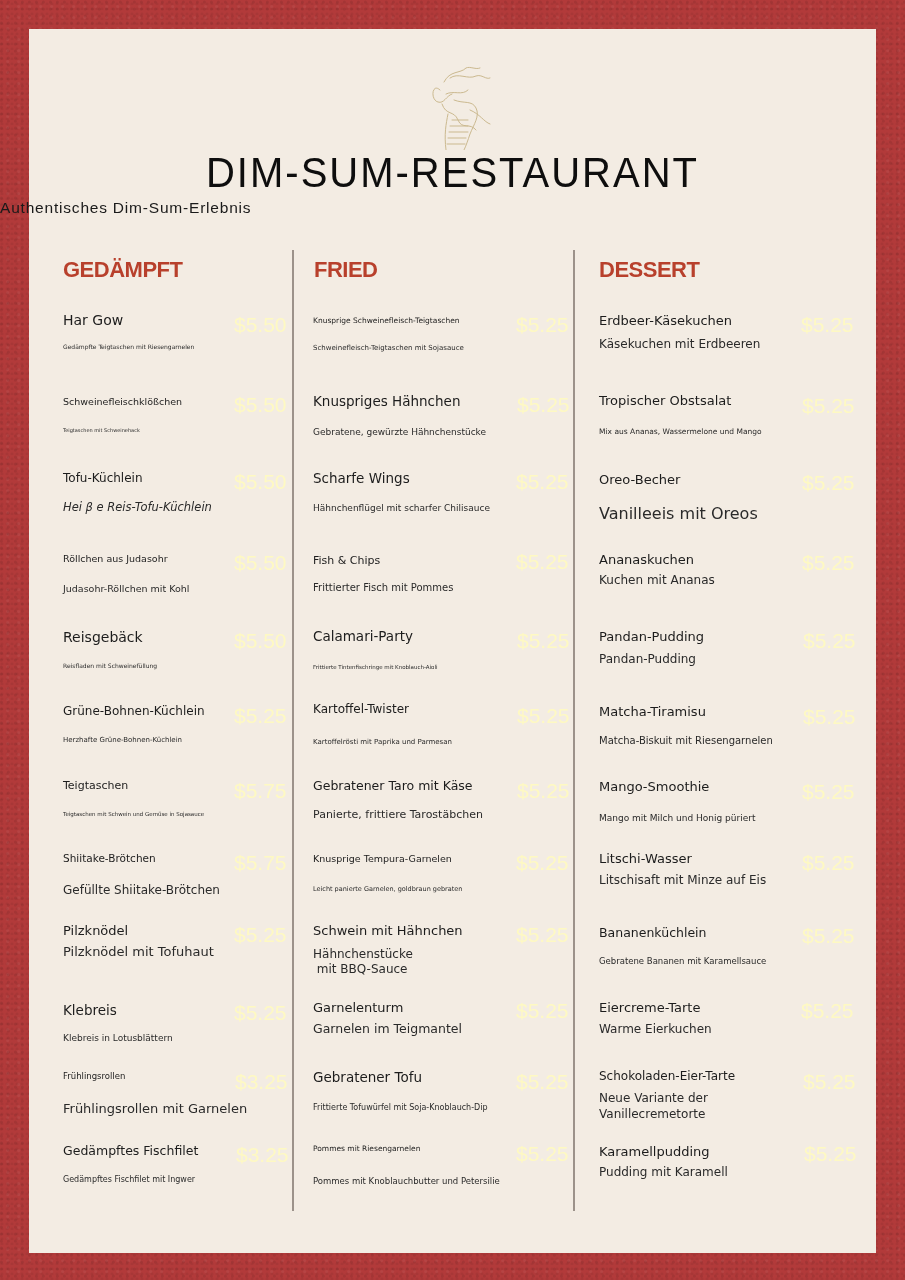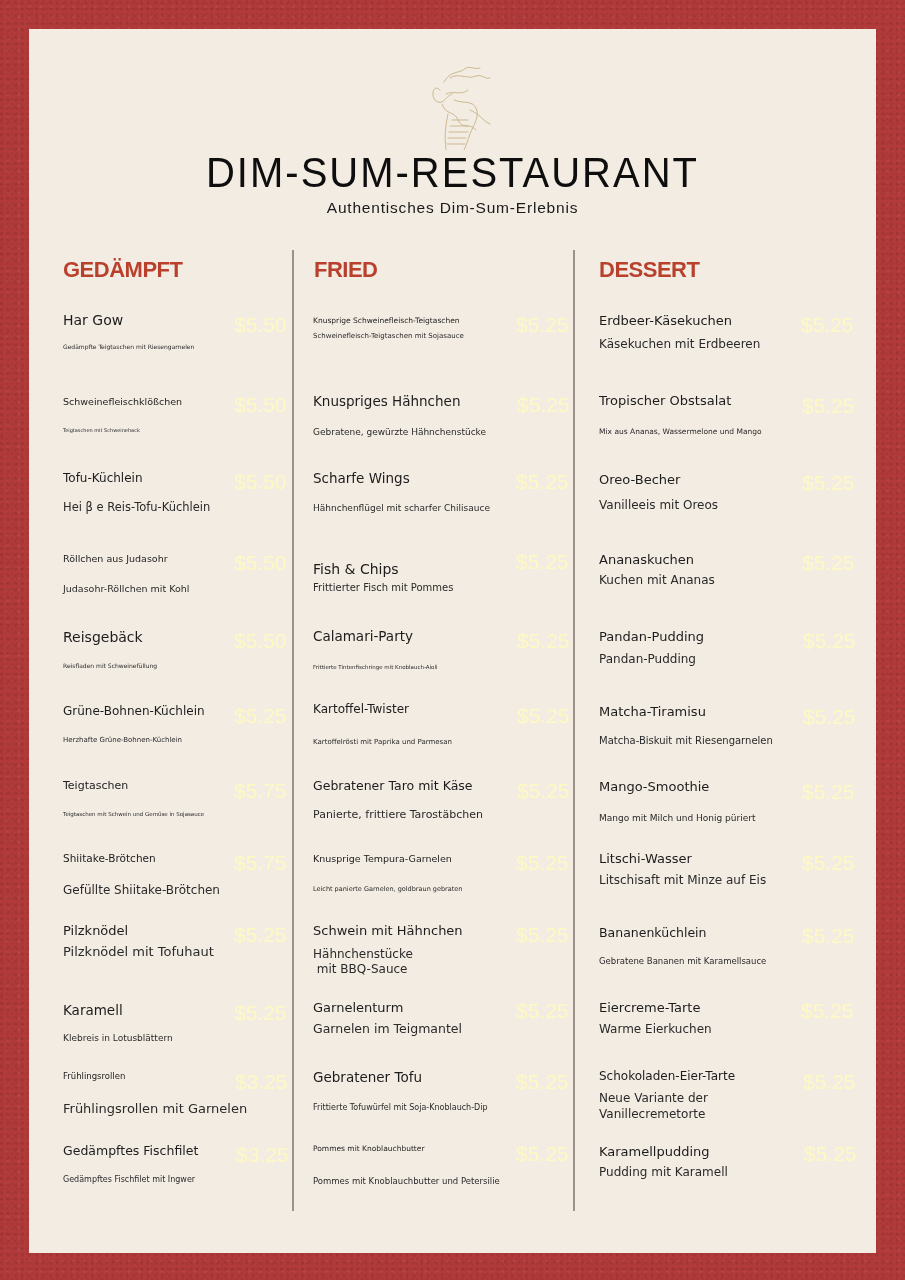--- a/index.html
+++ b/index.html
@@ -21,40 +21,40 @@
   .dragon {
     position:absolute; left:410px; top:60px; width:90px; height:90px;
   }
   .title {
     position:absolute; left:0; width:905px; top:150px; text-align:center;
     font-family:"Liberation Sans", sans-serif; font-size:40px; letter-spacing:2px;
     color:#0e0e0e; margin:0; font-weight:normal;
     transform:scaleY(1.05);
   }
   .subtitle {
-    position:absolute; left:0; width:905px; top:199px; text-align:center;
+    position:absolute; left:0; width:905px; top:199px; text-align:left;
     font-family:"Liberation Sans", sans-serif; font-size:15.5px; letter-spacing:0.8px; color:#1a1a1a;
   }
   .divider {
     position:absolute; top:250px; height:961px; width:2px; background:#9c928a;
   }
   .col-heading {
     position:absolute; top:257px; font-family:"Liberation Sans", sans-serif;
     font-size:22px; font-weight:bold; color:#b8402c; letter-spacing:-0.5px;
   }
   .item { position:absolute; color:#1c1c1c; }
   .item .name { position:absolute; left:0; white-space:nowrap; font-family:"DejaVu Sans", sans-serif; }
   .item .price {
     position:absolute; white-space:nowrap; font-family:"Liberation Sans", sans-serif;
     font-size:21px; color:#fef9c3;
   }
   .item .desc { position:absolute; left:0; white-space:nowrap; font-family:"DejaVu Sans", sans-serif; color:#2a2a2a; line-height:1.05; }
   .n-lg { font-size:14px; }
   .n-sm { font-size:9.5px; }
-  .d-md { font-size:12px; }
+  .d-md { font-size:12px;font-style:italic; }
   .d-sm { font-size:8.5px; }
   .d-xs { font-size:6px; }
 </style>
 </head>
 <body>
 
 <div class="card"></div>
 
 <svg class="dragon" viewBox="0 0 90 90">
   <g fill="none" stroke="#cbb98f" stroke-width="1" stroke-linecap="round">
@@ -117,54 +117,54 @@
   <span class="name" style="top:1px;font-size:10.5px">Shiitake-Brötchen</span>
   <span class="price" style="left:171px;top:0">$5.75</span>
   <span class="desc" style="top:33px;font-size:12px">Gefüllte Shiitake-Brötchen</span>
 </div>
 <div class="item" style="left:63px;top:923px">
   <span class="name" style="top:0;font-size:13px">Pilzknödel</span>
   <span class="price" style="left:171px;top:0">$5.25</span>
   <span class="desc" style="top:22px;font-size:13px">Pilzknödel mit Tofuhaut</span>
 </div>
 <div class="item" style="left:63px;top:1001px">
-  <span class="name" style="top:1px;font-size:13.5px">Karamell</span>
+  <span class="name" style="top:1px;font-size:13.5px">Klebreis</span>
   <span class="price" style="left:171px;top:0">$5.25</span>
   <span class="desc" style="top:33px;font-size:9px">Klebreis in Lotusblättern</span>
 </div>
 <div class="item" style="left:63px;top:1070px">
   <span class="name" style="top:1px;font-size:8.5px">Frühlingsrollen</span>
   <span class="price" style="left:172px;top:0">$3.25</span>
   <span class="desc" style="top:32px;font-size:13px">Frühlingsrollen mit Garnelen</span>
 </div>
 <div class="item" style="left:63px;top:1143px">
   <span class="name" style="top:0;font-size:12.5px">Gedämpftes Fischfilet</span>
   <span class="price" style="left:173px;top:0">$3.25</span>
   <span class="desc" style="top:33px;font-size:8px">Gedämpftes Fischfilet mit Ingwer</span>
 </div>
 
 <div class="col-heading" style="left:314px">FRIED</div>
 
 <div class="item" style="left:313px;top:313px">
   <span class="name" style="top:3px;font-size:7.5px">Knusprige Schweinefleisch-Teigtaschen</span>
   <span class="price" style="left:203px;top:0">$5.25</span>
-  <span class="desc" style="top:20px;font-size:7px">Schweinefleisch-Teigtaschen mit Sojasauce</span>
+  <span class="desc" style="top:32px;font-size:7px">Schweinefleisch-Teigtaschen mit Sojasauce</span>
 </div>
 <div class="item" style="left:313px;top:393px">
   <span class="name" style="top:0;font-size:13.5px">Knuspriges Hähnchen</span>
   <span class="price" style="left:204px;top:0">$5.25</span>
   <span class="desc" style="top:35px;font-size:9px">Gebratene, gewürzte Hähnchenstücke</span>
 </div>
 <div class="item" style="left:313px;top:470px">
   <span class="name" style="top:0;font-size:13.5px">Scharfe Wings</span>
   <span class="price" style="left:203px;top:0">$5.25</span>
   <span class="desc" style="top:34px;font-size:9px">Hähnchenflügel mit scharfer Chilisauce</span>
 </div>
 <div class="item" style="left:313px;top:550px">
-  <span class="name" style="top:11px;font-size:14px">Fish &amp; Chips</span>
+  <span class="name" style="top:4px;font-size:11px">Fish &amp; Chips</span>
   <span class="price" style="left:203px;top:0">$5.25</span>
   <span class="desc" style="top:33px;font-size:10px">Frittierter Fisch mit Pommes</span>
 </div>
 <div class="item" style="left:313px;top:628px">
   <span class="name" style="top:0;font-size:13.5px">Calamari-Party</span>
   <span class="price" style="left:204px;top:1px">$5.25</span>
   <span class="desc" style="top:37px;font-size:5.5px">Frittierte Tintenfischringe mit Knoblauch-Aioli</span>
 </div>
 <div class="item" style="left:313px;top:702px">
   <span class="name" style="top:0;font-size:12px">Kartoffel-Twister</span>
@@ -191,41 +191,41 @@
   <span class="name" style="top:1px;font-size:13px">Garnelenturm</span>
   <span class="price" style="left:203px;top:0">$5.25</span>
   <span class="desc" style="top:23px;font-size:12.5px">Garnelen im Teigmantel</span>
 </div>
 <div class="item" style="left:313px;top:1069px">
   <span class="name" style="top:0;font-size:13.5px">Gebratener Tofu</span>
   <span class="price" style="left:203px;top:1px">$5.25</span>
   <span class="desc" style="top:35px;font-size:8px">Frittierte Tofuwürfel mit Soja-Knoblauch-Dip</span>
 </div>
 <div class="item" style="left:313px;top:1142px">
-  <span class="name" style="top:2px;font-size:7.5px">Pommes mit Knoblauchbutter</span>
+  <span class="name" style="top:2px;font-size:7.5px">Pommes mit Riesengarnelen</span>
   <span class="price" style="left:203px;top:0">$5.25</span>
   <span class="desc" style="top:35px;font-size:8.5px">Pommes mit Knoblauchbutter und Petersilie</span>
 </div>
 
 <div class="col-heading" style="left:599px">DESSERT</div>
 
 <div class="item" style="left:599px;top:313px">
   <span class="name" style="top:0;font-size:13px">Erdbeer-Käsekuchen</span>
   <span class="price" style="left:202px;top:0">$5.25</span>
   <span class="desc" style="top:25px;font-size:12px">Käsekuchen mit Erdbeeren</span>
 </div>
 <div class="item" style="left:599px;top:393px">
   <span class="name" style="top:0;font-size:13px">Tropischer Obstsalat</span>
   <span class="price" style="left:203px;top:1px">$5.25</span>
   <span class="desc" style="top:35px;font-size:7.5px">Mix aus Ananas, Wassermelone und Mango</span>
 </div>
 <div class="item" style="left:599px;top:471px">
   <span class="name" style="top:1px;font-size:13px">Oreo-Becher</span>
   <span class="price" style="left:203px;top:0">$5.25</span>
-  <span class="desc" style="top:28px;font-size:12px">Vanilleeis mit Oreos</span>
+  <span class="desc" style="top:35px;font-size:16px">Vanilleeis mit Oreos</span>
 </div>
 <div class="item" style="left:599px;top:551px">
   <span class="name" style="top:1px;font-size:13px">Ananaskuchen</span>
   <span class="price" style="left:203px;top:0">$5.25</span>
   <span class="desc" style="top:23px;font-size:12px">Kuchen mit Ananas</span>
 </div>
 <div class="item" style="left:599px;top:629px">
   <span class="name" style="top:0;font-size:13px">Pandan-Pudding</span>
   <span class="price" style="left:204px;top:0">$5.25</span>
   <span class="desc" style="top:24px;font-size:12px">Pandan-Pudding</span>

